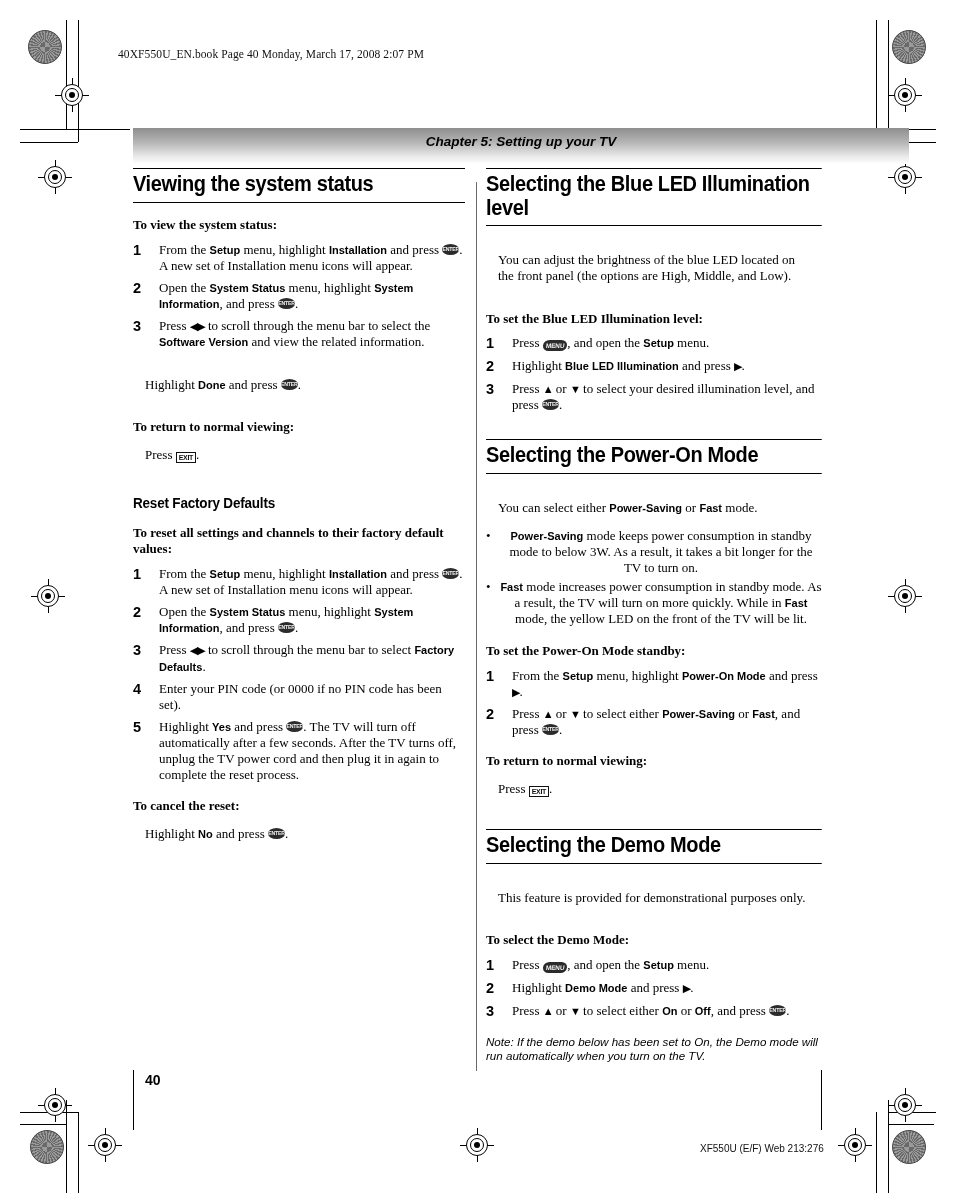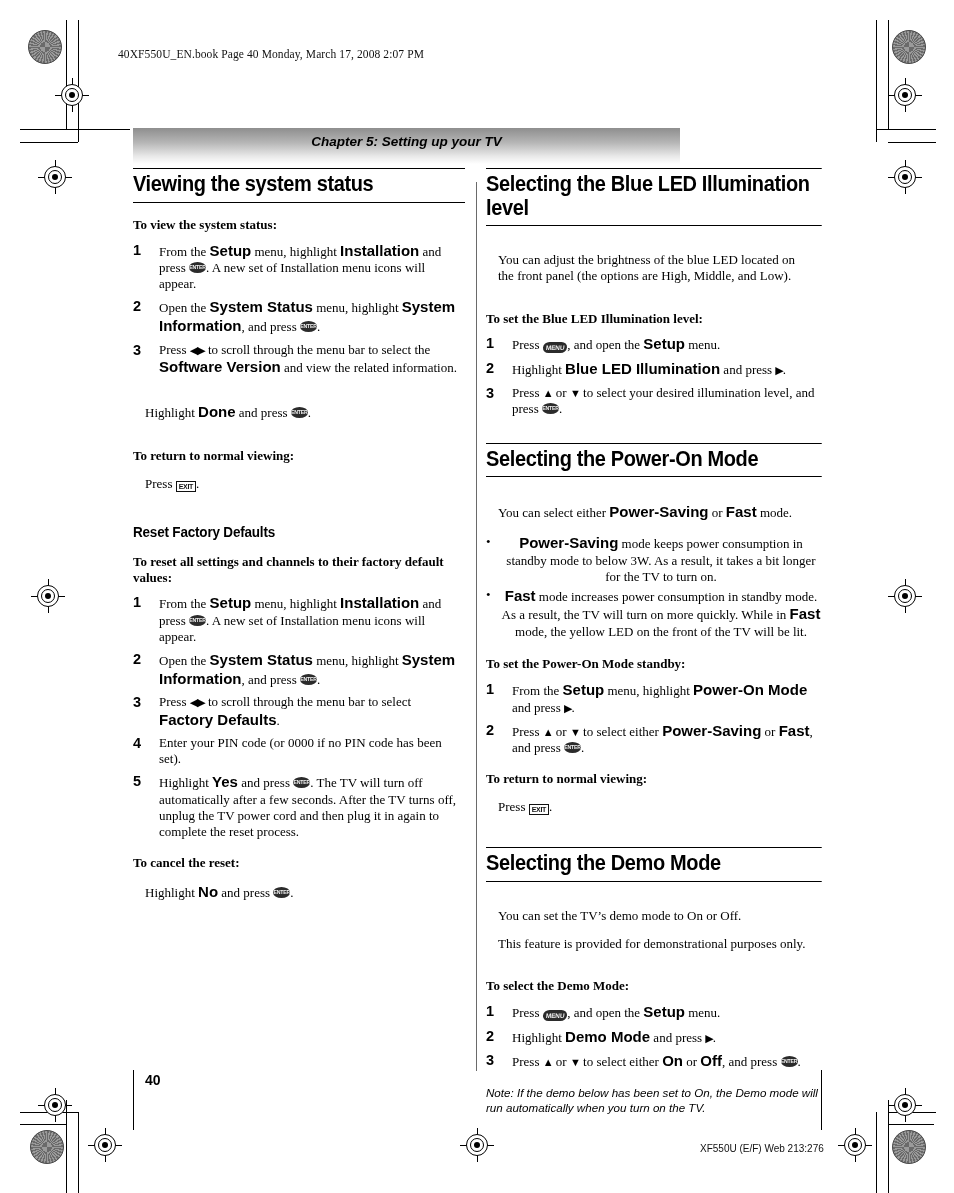--- a/index.html
+++ b/index.html
@@ -40,21 +40,21 @@
   .filestamp {
     position: absolute; left: 78px; top: 48px;
     font-family: "Liberation Serif", serif;
     font-size: 11.5px; letter-spacing: 0.1px; color: #111;
     white-space: nowrap;
     margin-left: 40px;
   }
 
   
   .chapter-bar {
-    position: absolute; left: 133px; top: 128px; width: 547px; height: 36px;
+    position: absolute; left: 133px; top: 128px; width: 776px; height: 36px;
     background: linear-gradient(to bottom, #8e8e8e 0%, #b5b5b5 40%, #e8e8e8 78%, #ffffff 100%);
   }
   .chapter-bar .txt {
     position: absolute; width: 100%; top: 6px; text-align: center;
     font-family: "Liberation Sans", sans-serif;
     font-weight: bold; font-style: italic;
     font-size: 13.5px; color: #000;
   }
 
   
@@ -133,21 +133,21 @@
     width: 14px; flex: 0 0 14px;
     font-family: "Liberation Serif", serif; font-size: 13px;
     line-height: 1.24; text-align: left;
   }
   .bitem .txt { flex: 1 1 auto; font-family: "Liberation Serif", serif; font-size: 13px; line-height: 1.24; text-align: center; }
 
   
   b.ui {
     font-family: "Liberation Sans", sans-serif;
     font-weight: bold;
-    font-size: 15px;
+    font-size: 11px;
   }
   .note {
     font-family: "Liberation Sans", sans-serif;
     font-style: italic;
     font-size: 11.6px;
     line-height: 1.28;
     margin: 0;
   }
   .note b { font-style: italic; font-weight: normal; }
 
@@ -453,21 +453,20 @@
   </ol>
 
   <div class="spacer-s"></div>
   <p class="lead">To return to normal viewing:</p>
   <p class="body"><span>Press </span><span class="key-exit">EXIT</span><span>.</span></p>
 
   <div class="spacer-l"></div>
   <h1 class="sec">Selecting the Demo Mode</h1>
 
   <div class="spacer-m"></div>
-  <p class="body">You can set the TV’s demo mode to On or Off.</p>
   <p class="body">This feature is provided for demonstrational purposes only.</p>
 
   <div class="spacer-m"></div>
   <p class="lead">To select the Demo Mode:</p>
   <div class="spacer-s"></div>
 
   <ol class="steps">
     <li class="step">
       <span class="num">1</span>
       <span class="txt"><span>Press </span><span class="key-menu">MENU</span><span>, and open the </span><b class="ui">Setup</b><span> menu.</span></span>

